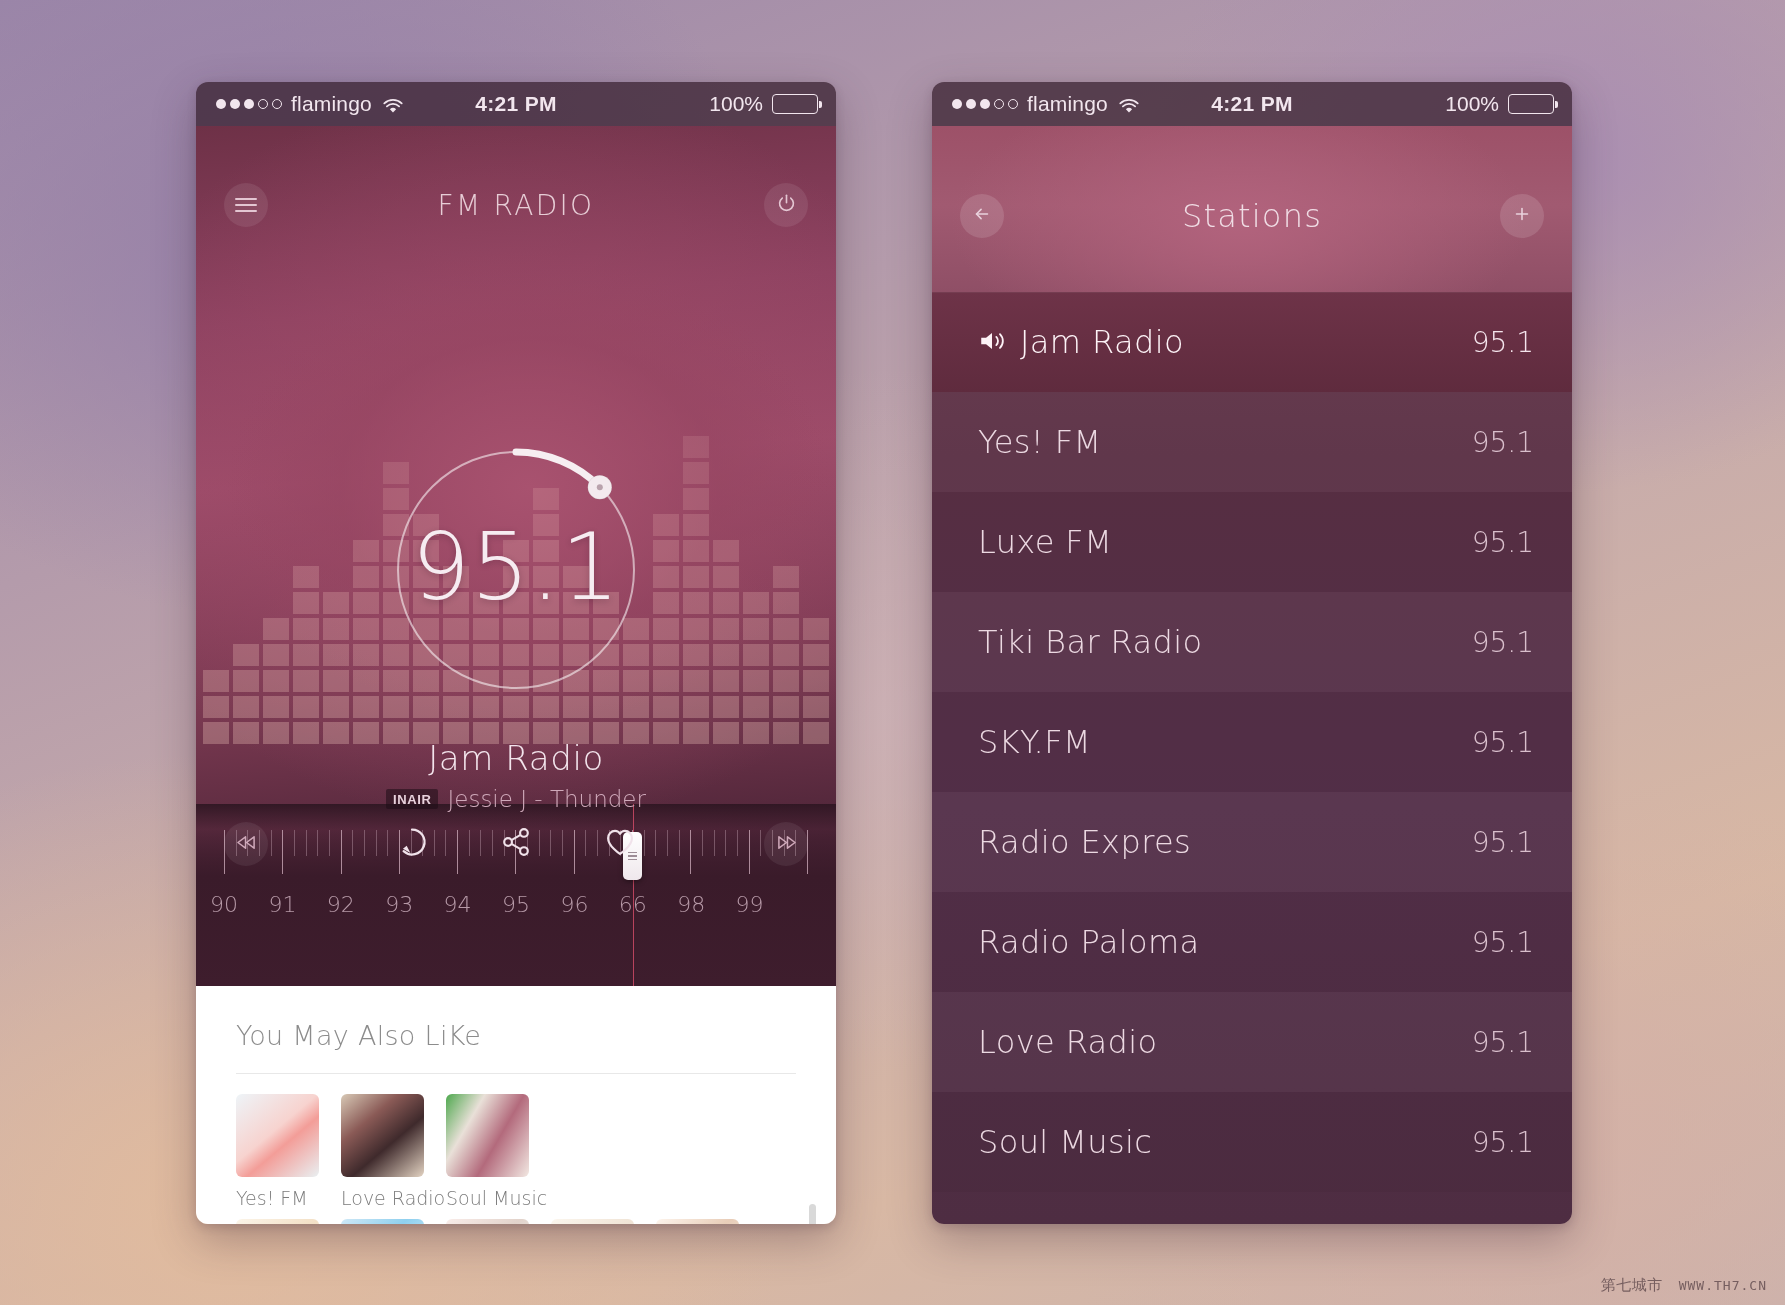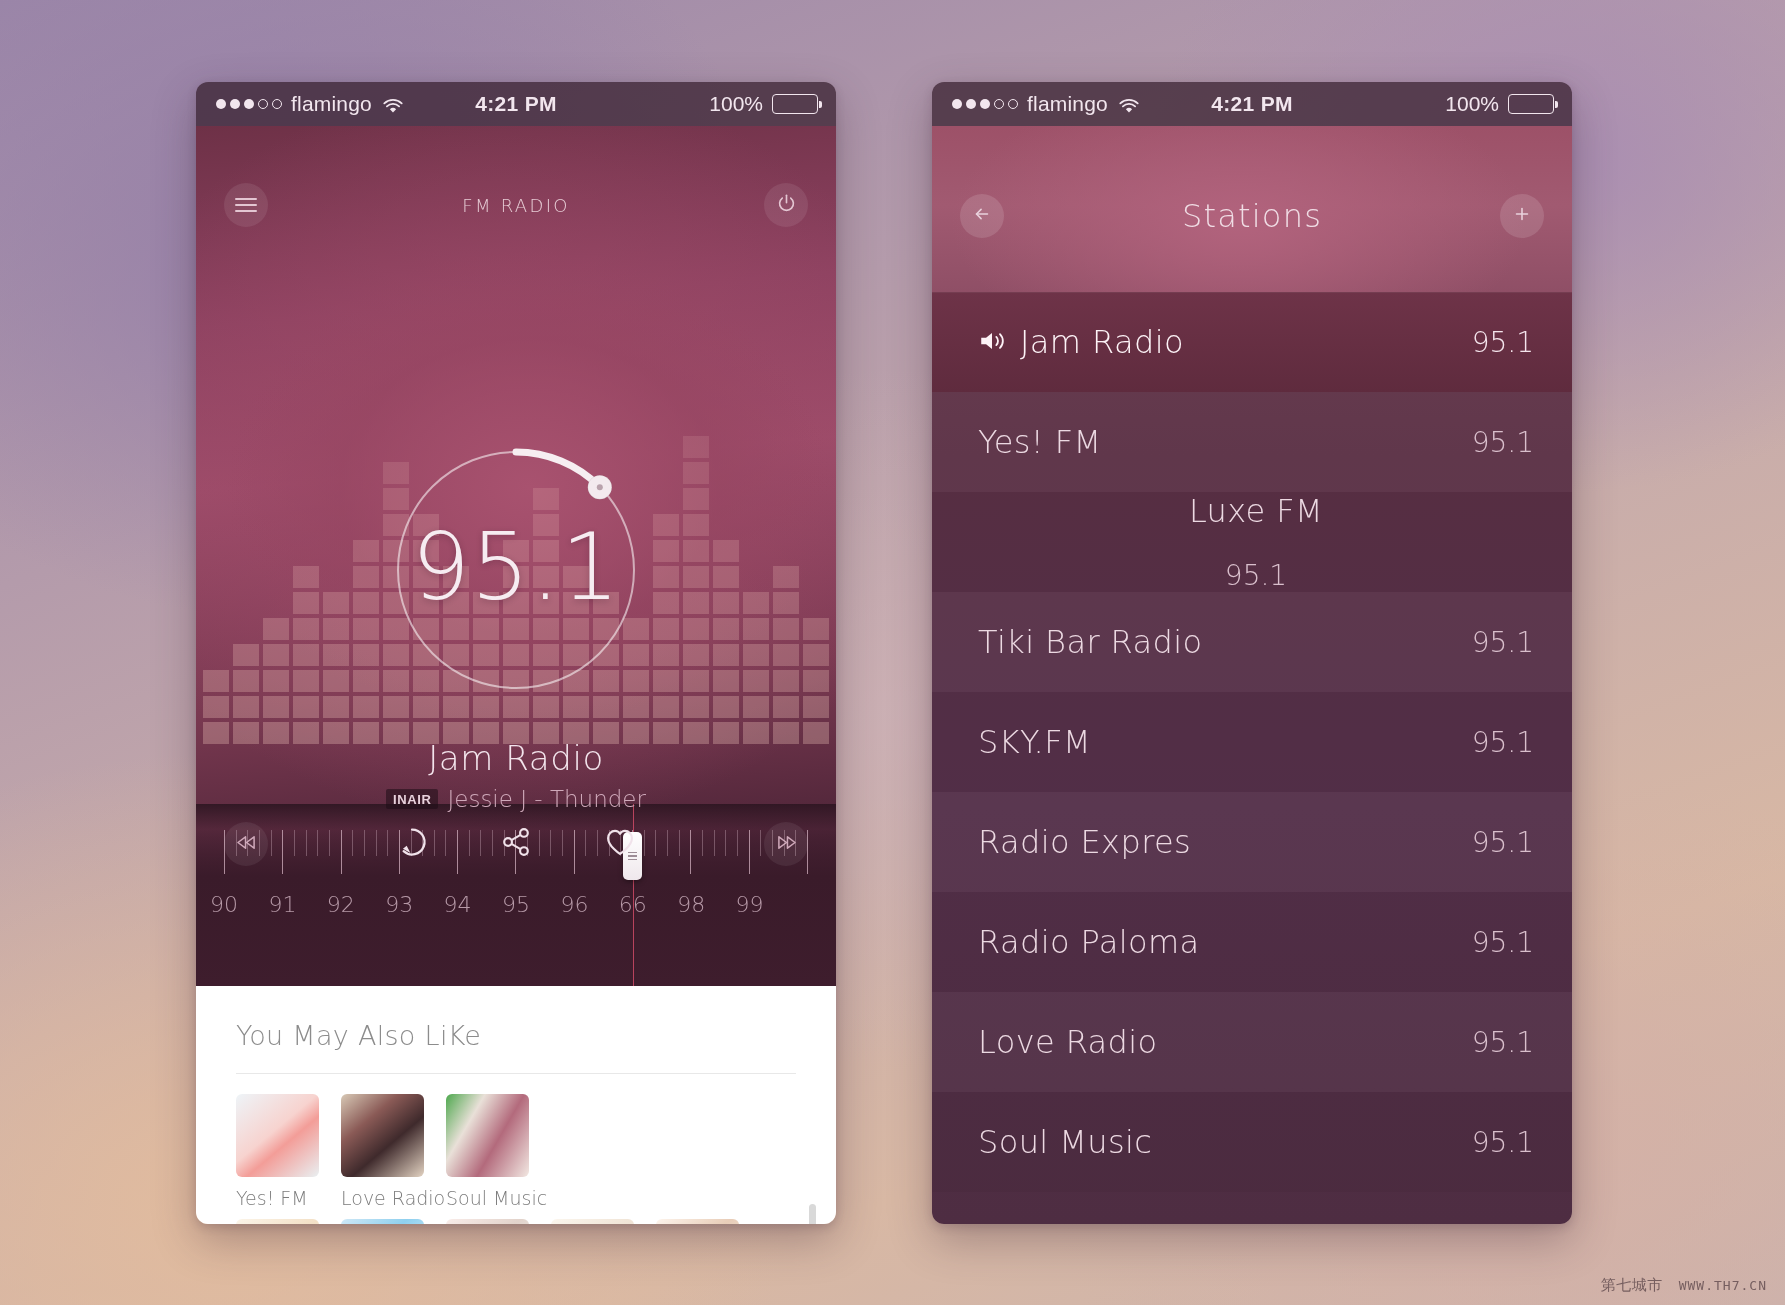--- a/index.html
+++ b/index.html
@@ -79,21 +79,21 @@
     display: flex; align-items: center; justify-content: space-between;
     padding: 0 28px; z-index: 5;
   }
   .round-btn {
     width: 44px; height: 44px; border-radius: 50%;
     background: rgba(255,255,255,0.085);
     display: flex; align-items: center; justify-content: center;
   }
   .nav-title {
     position: absolute; left: 0; right: 0; text-align: center;
-    color: #e7cdd6; font-size: 18px; letter-spacing: 2.3px;
+    color: #e7cdd6; font-size: 28px; letter-spacing: 2.3px;
     font-family: "DejaVu Sans", sans-serif; font-weight: 300;
   }
   .hamburger { width: 22px; display: flex; flex-direction: column; gap: 4px; }
   .hamburger i { display: block; height: 2px; background: #e3c6d2; border-radius: 1px; }
 
   
   .dial-wrap {
     position: absolute; left: 50%; top: 318px; transform: translateX(-50%);
     width: 252px; height: 252px; z-index: 6;
   }
@@ -704,21 +704,21 @@
             <span>Jam Radio</span>
           </div>
           <div class="st-freq">95.1</div>
         </div>
         <div class="st-row" style="background: rgba(255, 255, 255, 0.035);">
           <div class="st-name">
             <span>Yes! FM</span>
           </div>
           <div class="st-freq">95.1</div>
         </div>
-        <div class="st-row" style="background: rgba(0, 0, 0, 0.035); flex-direction: column;">
+        <div class="st-row" style="background: rgba(0, 0, 0, 0.035);">
           <div class="st-name">
             <span>Luxe FM</span>
           </div>
           <div class="st-freq">95.1</div>
         </div>
         <div class="st-row" style="background: rgba(255, 255, 255, 0.035);">
           <div class="st-name">
             <span>Tiki Bar Radio</span>
           </div>
           <div class="st-freq">95.1</div>

